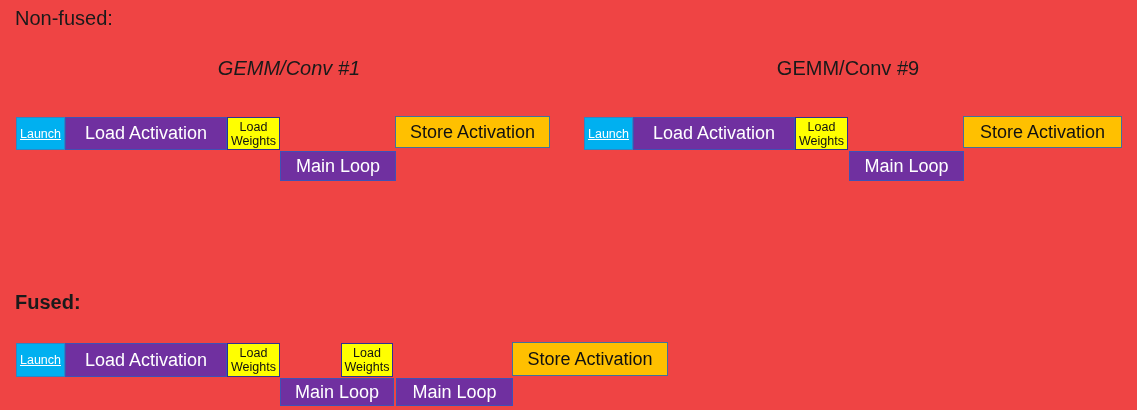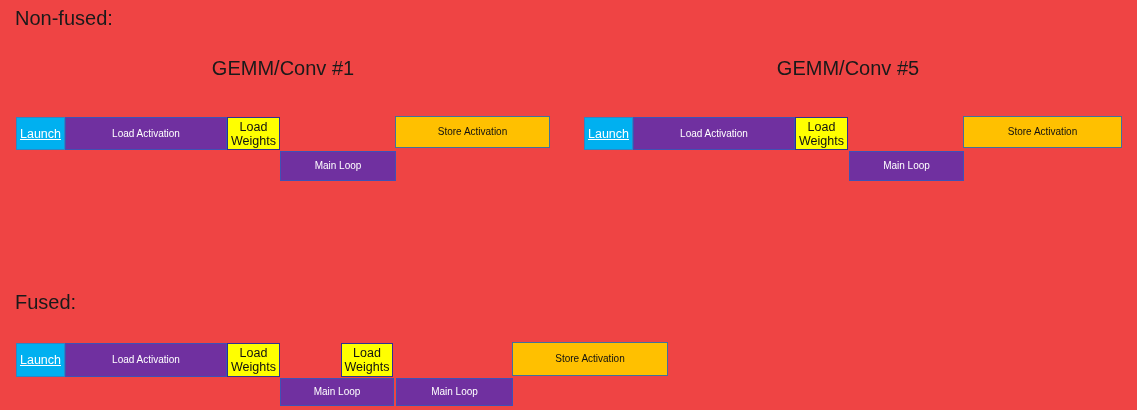--- a/index.html
+++ b/index.html
@@ -16,55 +16,55 @@
     overflow: hidden;
   }
   .section-label {
     position: absolute;
     left: 15px;
     font-size: 20px;
     color: #1a1a1a;
     white-space: nowrap;
   }
   .section-label.nonfused { top: 7px; }
-  .section-label.fused { top: 291px; }
+  .section-label.fused { top: 291px; font-weight: bold; }
   .col-header {
     position: absolute;
     top: 57px;
     transform: translateX(-50%);
     font-size: 20px;
     color: #1a1a1a;
     white-space: nowrap;
   }
-  .col-header.h1 { left: 283px; }
+  .col-header.h1 { left: 289px; font-style: italic; }
   .col-header.h2 { left: 848px; }
   .block {
     position: absolute;
     box-sizing: border-box;
     border: 1.5px solid #3b54a8;
     display: flex;
     align-items: center;
     justify-content: center;
     text-align: center;
-    font-size: 10px;
+    font-size: 18px;
     line-height: 1.12;
     white-space: normal;
   }
   .block.launch { font-size: 12.5px; text-decoration: underline; }
   .block.load_weights { font-size: 12.5px; padding: 0 14px; }
 </style>
 </head>
 <body>
 
 <div class="canvas">
   <div class="section-label nonfused">Non-fused:</div>
 
   <div class="col-header h1">GEMM/Conv #1</div>
 
-  <div class="col-header h2">GEMM/Conv #5</div>
+  <div class="col-header h2">GEMM/Conv #9</div>
 
   <div class="section-label fused">Fused:</div>
 
   <div>
       <div class="block launch" style="left: 16px; top: 117px; width: 49px; height: 33px; background: rgb(0, 176, 240); border-color: rgb(46, 134, 197); color: rgb(255, 255, 255);">Launch</div>
       <div class="block load_activation" style="left: 65px; top: 117px; width: 162px; height: 33px; background: rgb(112, 48, 160); border-color: rgb(63, 81, 181); color: rgb(255, 255, 255);">Load Activation</div>
       <div class="block load_weights" style="left: 227px; top: 117px; width: 53px; height: 33px; background: rgb(255, 255, 0); border-color: rgb(46, 49, 146); color: rgb(17, 17, 17);">Load Weights</div>
       <div class="block main_loop" style="left: 280px; top: 151px; width: 116px; height: 30px; background: rgb(112, 48, 160); border-color: rgb(63, 81, 181); color: rgb(255, 255, 255);">Main Loop</div>
       <div class="block store_activation" style="left: 395px; top: 116px; width: 155px; height: 32px; background: rgb(255, 192, 0); border-color: rgb(65, 113, 156); color: rgb(17, 17, 17);">Store Activation</div>
       <div class="block launch" style="left: 584px; top: 117px; width: 49px; height: 33px; background: rgb(0, 176, 240); border-color: rgb(46, 134, 197); color: rgb(255, 255, 255);">Launch</div>

